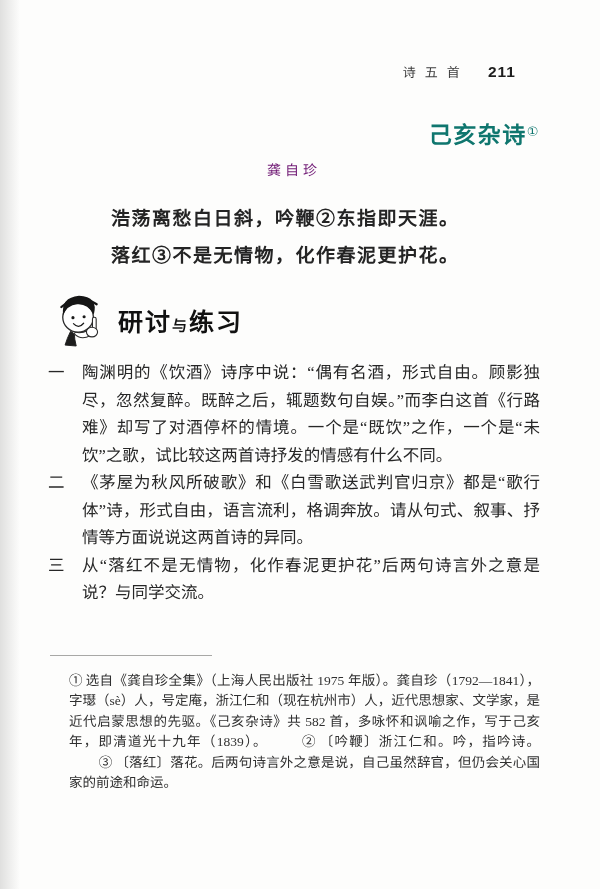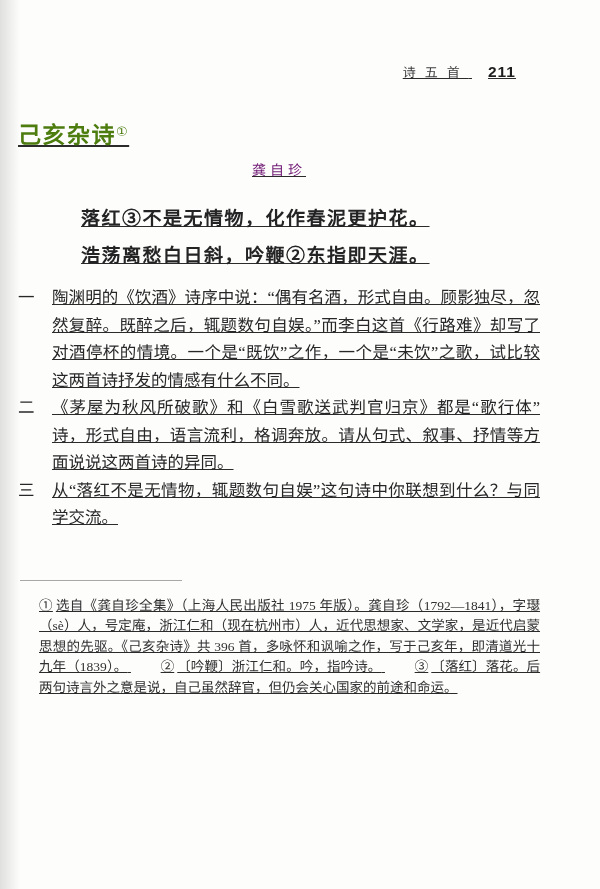--- a/index.html
+++ b/index.html
@@ -11,41 +11,41 @@
     overflow:hidden;
     font-family:"Liberation Serif","DejaVu Serif",serif;
     color:#2b2b2b;
     box-sizing:border-box;
   }
   .edge-shade{
     position:absolute;left:0;top:0;bottom:0;width:20px;
     background:linear-gradient(90deg,rgba(90,90,88,.18),rgba(90,90,88,0));
     pointer-events:none;
   }
-  .content{padding:0 60px 0 18px;text-decoration:underline;}
+  .content{padding:0 60px 0 48px;}
 
   .running-header{
     padding-top:62px;
     text-align:right;
     padding-right:24px;
     font-size:13px;
     white-space:nowrap;
   }
   .chapter{letter-spacing:9px;color:#3c3c3c;}
   .pageno{
     font-family:"Liberation Sans","DejaVu Sans",sans-serif;
     font-weight:bold;font-size:15.5px;color:#1e1e1e;
     margin-left:16px;letter-spacing:1px;
   }
 
   .poem-title{
     margin:35px 0 4px;
-    text-align:left;
+    text-align:right;
     font-family:"Liberation Sans","DejaVu Sans",sans-serif;
-    font-weight:bold;font-size:23px;color:#4d7c0f;
+    font-weight:bold;font-size:23px;color:#0f766e;
     letter-spacing:1.5px;
   }
   .poem-title .ref{font-size:13px;vertical-align:7px;font-weight:normal;}
 
   .poem-author{
     margin-top:9px;text-align:center;
     font-size:14px;color:#701a75;letter-spacing:4px;
   }
 
   .poem{
@@ -100,42 +100,64 @@
     <div class="running-header">
       <span class="chapter">诗五首</span>
       <span class="pageno">211</span>
     </div>
 
     <h1 class="poem-title"><span>己亥杂诗</span><span class="ref">①</span></h1>
 
     <div class="poem-author">龚自珍</div>
 
     <div class="poem">
+      <p>浩荡离愁白日斜，吟鞭②东指即天涯。</p>
       <p>落红③不是无情物，化作春泥更护花。</p>
-      <p>浩荡离愁白日斜，吟鞭②东指即天涯。</p>
     </div>
 
+    <div class="practice-header">
+      <svg class="mascot" viewBox="0 0 56 60" aria-hidden="true">
+
+        <path d="M19 42 Q15 50 13 57 L25 58 Q23 50 23 45 Z" fill="#1c1c1c" stroke="#1c1c1c"></path>
+
+        <path d="M23 45 Q30 52 40 47 L38 41 Q30 45 24 43 Z" fill="#ffffff" stroke="#2a2a2a" stroke-width="1.1"></path>
+
+        <ellipse cx="27" cy="27" rx="16.5" ry="16" fill="#ffffff" stroke="#2a2a2a" stroke-width="1.4"></ellipse>
+
+        <path d="M11 25 Q8 6 28 4 Q49 5 44 24 Q37 12 26 13 Q15 14 11 25 Z" fill="#161616"></path>
+        <path d="M9 16 Q28 0 47 13" fill="none" stroke="#161616" stroke-width="2.4" stroke-linecap="round"></path>
+
+        <circle cx="21.5" cy="27.5" r="1.7" fill="#1c1c1c"></circle>
+        <circle cx="33.5" cy="26.5" r="1.7" fill="#1c1c1c"></circle>
+
+        <path d="M22 34 Q27.5 40 33 33.5" fill="none" stroke="#1c1c1c" stroke-width="1.3" stroke-linecap="round"></path>
+
+        <rect x="42.5" y="27" width="4" height="14" rx="2" fill="#ffffff" stroke="#2a2a2a" stroke-width="1.2"></rect>
+        <ellipse cx="42" cy="43" rx="6" ry="5.2" fill="#ffffff" stroke="#2a2a2a" stroke-width="1.2"></ellipse>
+      </svg>
+      <div class="practice-title"><span>研讨</span><span class="conn">与</span><span>练习</span></div>
+    </div>
 
     <ol class="exercises">
       <li class="exercise">
         <span class="num">一</span>
         <span>陶渊明的《饮酒》诗序中说：“偶有名酒，形式自由。顾影独尽，忽然复醉。既醉之后，辄题数句自娱。”而李白这首《行路难》却写了对酒停杯的情境。一个是“既饮”之作，一个是“未饮”之歌，试比较这两首诗抒发的情感有什么不同。</span>
       </li>
       <li class="exercise">
         <span class="num">二</span>
         <span>《茅屋为秋风所破歌》和《白雪歌送武判官归京》都是“歌行体”诗，形式自由，语言流利，格调奔放。请从句式、叙事、抒情等方面说说这两首诗的异同。</span>
       </li>
       <li class="exercise">
         <span class="num">三</span>
-        <span>从“落红不是无情物，辄题数句自娱”这句诗中你联想到什么？与同学交流。</span>
+        <span>从“落红不是无情物，化作春泥更护花”后两句诗言外之意是说？与同学交流。</span>
       </li>
     </ol>
 
     <div class="fn-rule"></div>
 
     <p class="footnotes">
-      <span class="fn"><span class="fn-marker">①</span><span>选自《龚自珍全集》（上海人民出版社 1975 年版）。龚自珍（1792—1841），字璱（sè）人，号定庵，浙江仁和（现在杭州市）人，近代思想家、文学家，是近代启蒙思想的先驱。《己亥杂诗》共 396 首，多咏怀和讽喻之作，写于己亥年，即清道光十九年（1839）。</span></span>
+      <span class="fn"><span class="fn-marker">①</span><span>选自《龚自珍全集》（上海人民出版社 1975 年版）。龚自珍（1792—1841），字璱（sè）人，号定庵，浙江仁和（现在杭州市）人，近代思想家、文学家，是近代启蒙思想的先驱。《己亥杂诗》共 582 首，多咏怀和讽喻之作，写于己亥年，即清道光十九年（1839）。</span></span>
       <span class="fn"><span class="fn-marker">②</span><span>〔吟鞭〕浙江仁和。吟，指吟诗。</span></span>
       <span class="fn"><span class="fn-marker">③</span><span>〔落红〕落花。后两句诗言外之意是说，自己虽然辞官，但仍会关心国家的前途和命运。</span></span>
     </p>
 
   </div>
 </div>
 
 </body></html>

